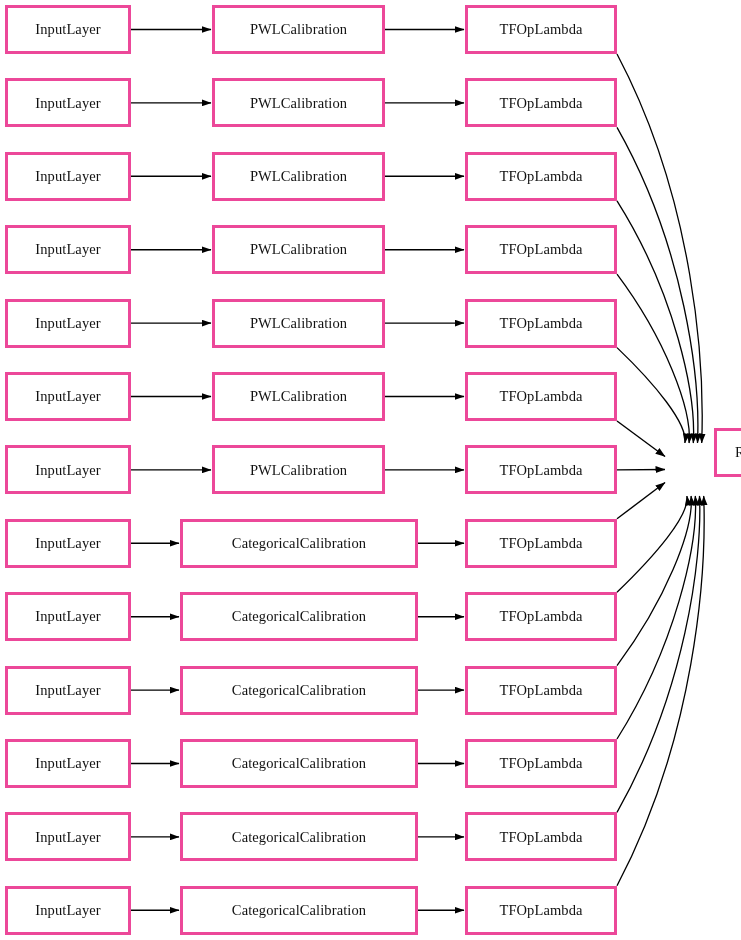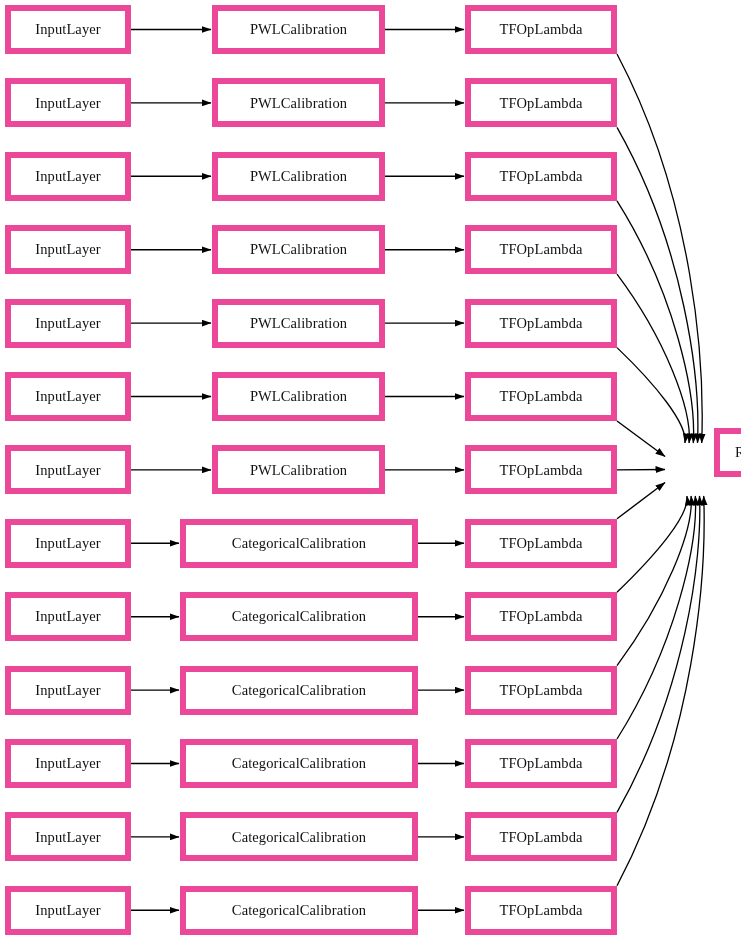--- a/index.html
+++ b/index.html
@@ -19,21 +19,21 @@
     position: absolute;
     left: 0;
     top: 0;
     width: 741px;
     height: 940px;
     pointer-events: none;
   }
   .node {
     position: absolute;
     box-sizing: border-box;
-    border: 6px solid #ec4899;
+    border: 3px solid #ec4899;
     background: #ffffff;
     display: flex;
     align-items: center;
     justify-content: center;
     color: #111111;
     font-size: 14.5px;
     line-height: 1;
     white-space: nowrap;
     letter-spacing: 0.1px;
   }

